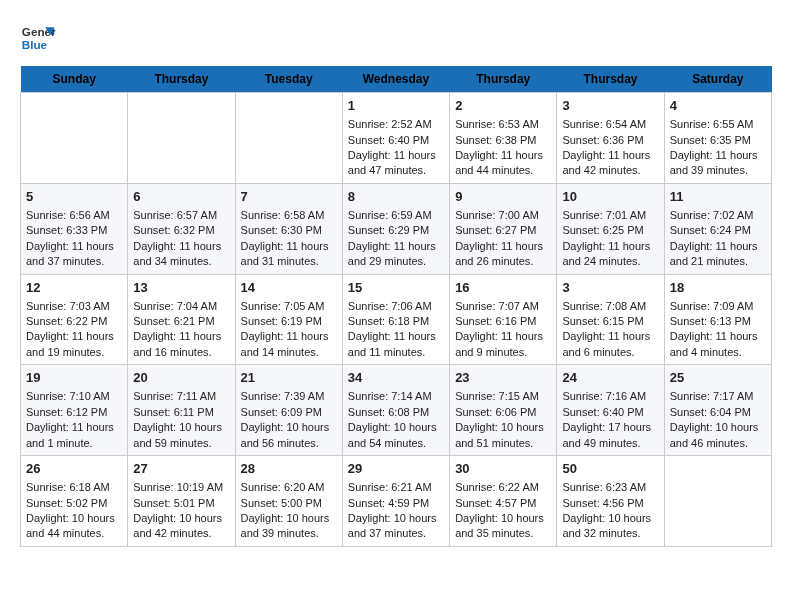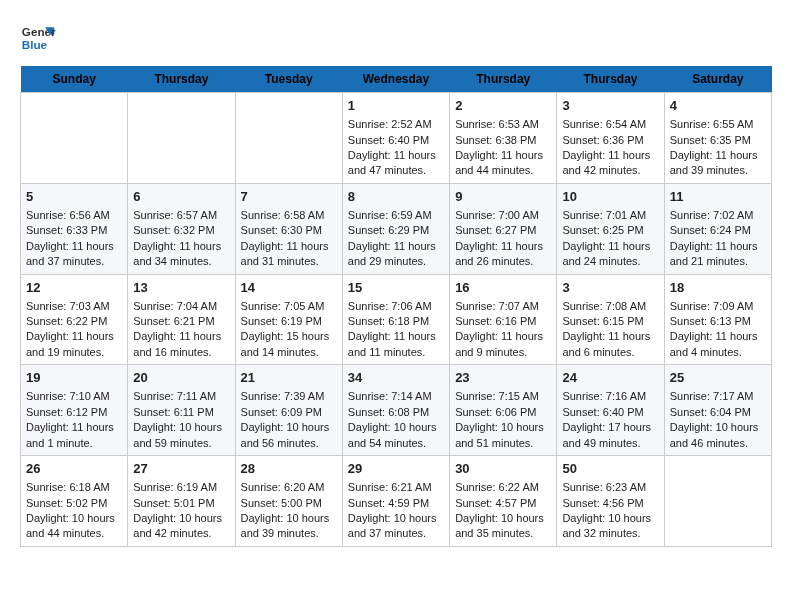--- a/index.html
+++ b/index.html
@@ -190,21 +190,21 @@
         <td>
           <span class="day-num">13</span>
           <div>Sunrise: 7:04 AM</div>
           <div>Sunset: 6:21 PM</div>
           <div>Daylight: 11 hours and 16 minutes.</div>
         </td>
         <td>
           <span class="day-num">14</span>
           <div>Sunrise: 7:05 AM</div>
           <div>Sunset: 6:19 PM</div>
-          <div>Daylight: 15 hours and 14 minutes.</div>
+          <div>Daylight: 11 hours and 14 minutes.</div>
         </td>
         <td>
           <span class="day-num">15</span>
           <div>Sunrise: 7:06 AM</div>
           <div>Sunset: 6:18 PM</div>
           <div>Daylight: 11 hours and 11 minutes.</div>
         </td>
         <td>
           <span class="day-num">16</span>
           <div>Sunrise: 7:07 AM</div>
@@ -270,21 +270,21 @@
       </tr>
       <tr>
         <td>
           <span class="day-num">26</span>
           <div>Sunrise: 6:18 AM</div>
           <div>Sunset: 5:02 PM</div>
           <div>Daylight: 10 hours and 44 minutes.</div>
         </td>
         <td>
           <span class="day-num">27</span>
-          <div>Sunrise: 6:19 AM</div>
+          <div>Sunrise: 10:19 AM</div>
           <div>Sunset: 5:01 PM</div>
           <div>Daylight: 10 hours and 42 minutes.</div>
         </td>
         <td>
           <span class="day-num">28</span>
           <div>Sunrise: 6:20 AM</div>
           <div>Sunset: 5:00 PM</div>
           <div>Daylight: 10 hours and 39 minutes.</div>
         </td>
         <td>

